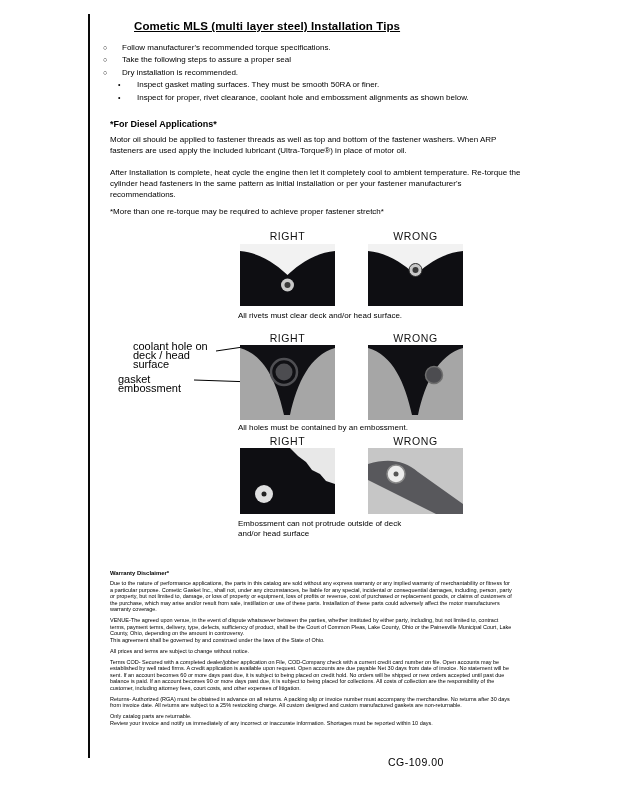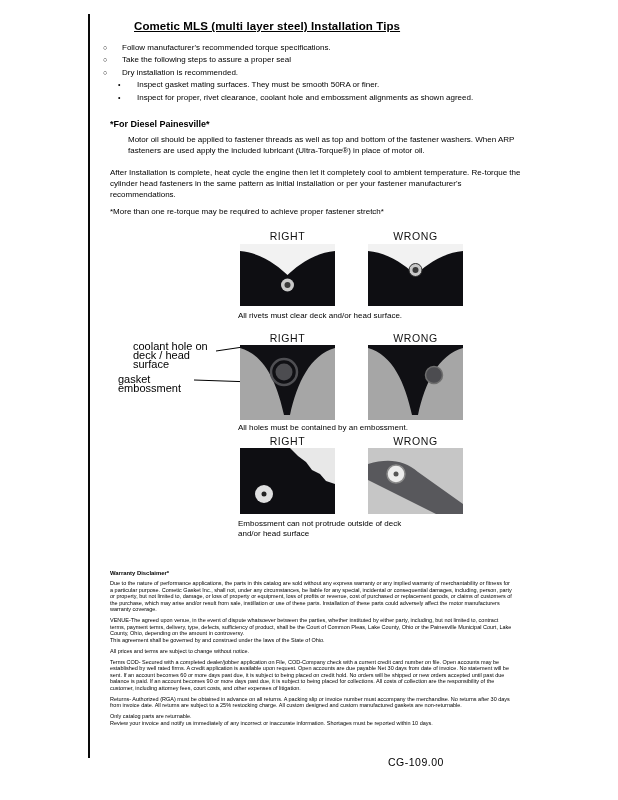--- a/index.html
+++ b/index.html
@@ -19,21 +19,21 @@
     margin-left:24px;
   }
 
   .bullets { position:absolute; left:103px; top:43px; width:430px; font-size:8px; line-height:9px; }
   .bullet { display:flex; gap:12px; margin-bottom:3.4px; }
   .bullet .mk { width:7px; flex:0 0 auto; font-size:7px; line-height:9px; }
   .bullet.sub { margin-left:15px; }
 
   .diesel-heading { position:absolute; left:110px; top:119px; font-size:9px; font-weight:bold; }
   .para { position:absolute; font-size:8px; line-height:10.8px; }
-  .para1 { left:128px; top:135px; width:412px; }
+  .para1 { left:110px; top:135px; width:412px; }
   .para2 { left:110px; top:168px; width:418px; }
   .para3 { left:110px; top:207px; width:420px; }
 
   .fig-label { position:absolute; width:95px; text-align:center; font-size:10.5px; letter-spacing:0.6px; color:#111; }
   .panel { position:absolute; line-height:0; }
   .caption { position:absolute; font-size:8px; line-height:10px; color:#000; }
   .pre { white-space:pre-line; }
 
   .callout { position:absolute; font-size:11px; line-height:9px; color:#000; }
   .coolant-label { left:133px; top:342px; width:84px; }
@@ -67,25 +67,25 @@
     <div class="bullet">
       <span class="mk">○</span>
       <span>Dry installation is recommended.</span>
     </div>
     <div class="bullet sub">
       <span class="mk">•</span>
       <span>Inspect gasket mating surfaces.  They must be smooth 50RA or finer.</span>
     </div>
     <div class="bullet sub">
       <span class="mk">•</span>
-      <span>Inspect for proper, rivet clearance, coolant hole and embossment alignments as shown agreed.</span>
+      <span>Inspect for proper, rivet clearance, coolant hole and embossment alignments as shown below.</span>
     </div>
   </div>
 
-  <h2 class="diesel-heading">*For Diesel Painesville*</h2>
+  <h2 class="diesel-heading">*For Diesel Applications*</h2>
   <p class="para para1">Motor oil should be applied to fastener threads as well as top and bottom of the fastener washers. When ARP fasteners are used apply the included lubricant (Ultra-Torque®) in place of motor oil.</p>
   <p class="para para2">After Installation is complete, heat cycle the engine then let it completely cool to ambient temperature. Re-torque the cylinder head fasteners in the same pattern as initial installation or per your fastener manufacturer's recommendations.</p>
   <p class="para para3">*More than one re-torque may be required to achieve proper fastener stretch*</p>
 
   <div class="fig-label" style="left:240px; top:230px;">RIGHT</div>
   <div class="fig-label" style="left:368px; top:230px;">WRONG</div>
 
   <div class="panel" style="left:240px; top:244px;">
     <svg width="95" height="62">
       <rect width="95" height="62" fill="#0e0e12"></rect>

